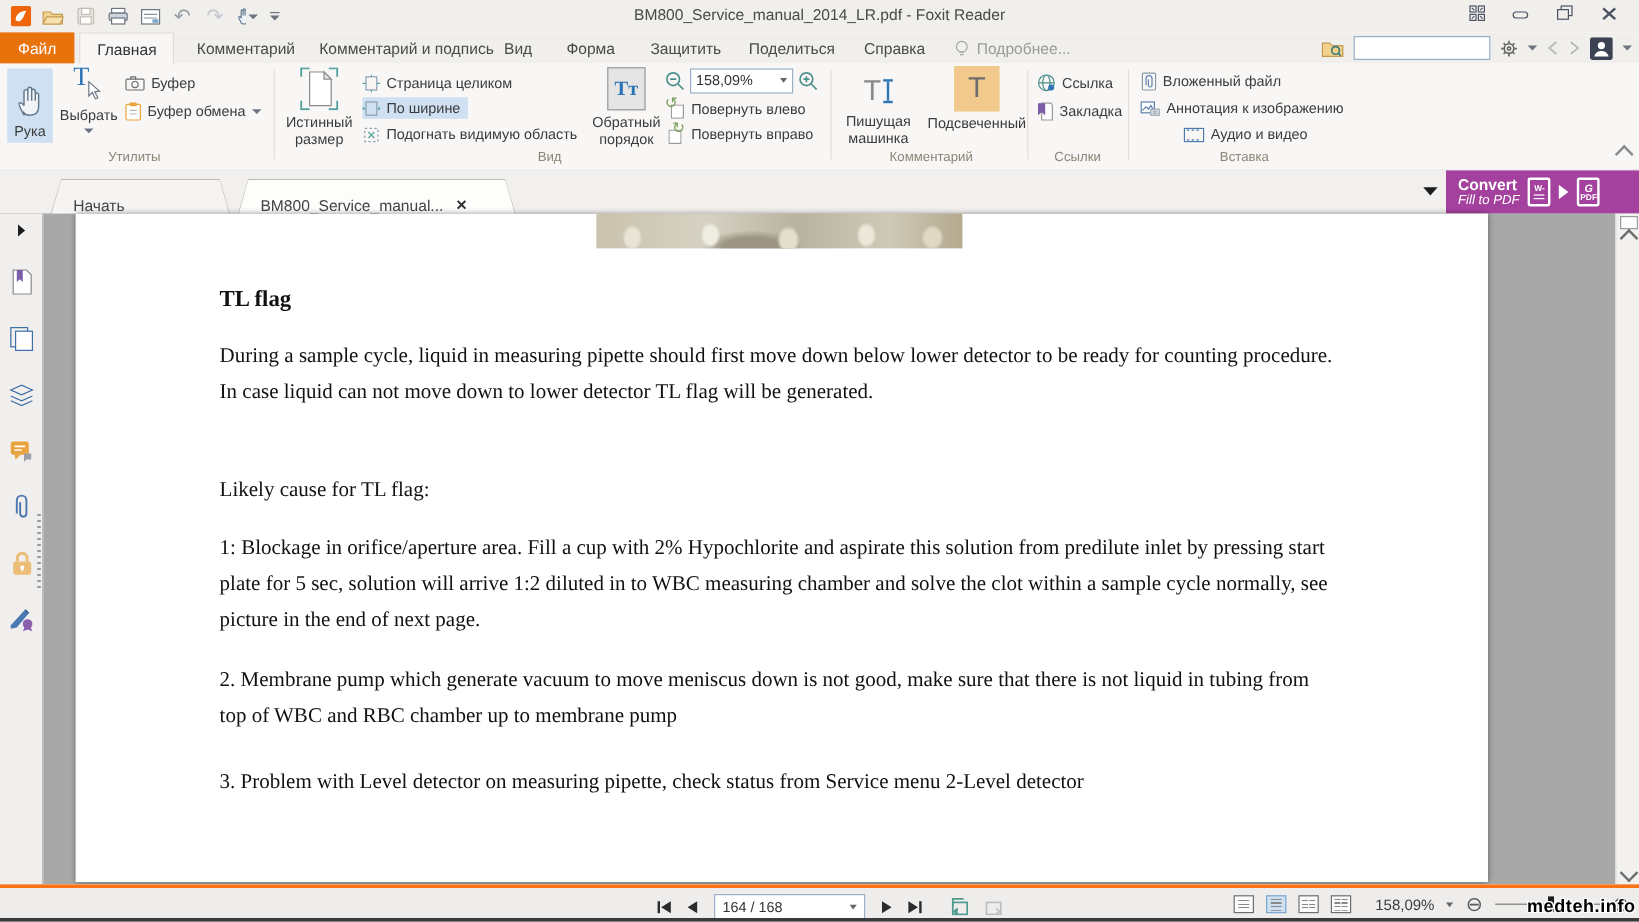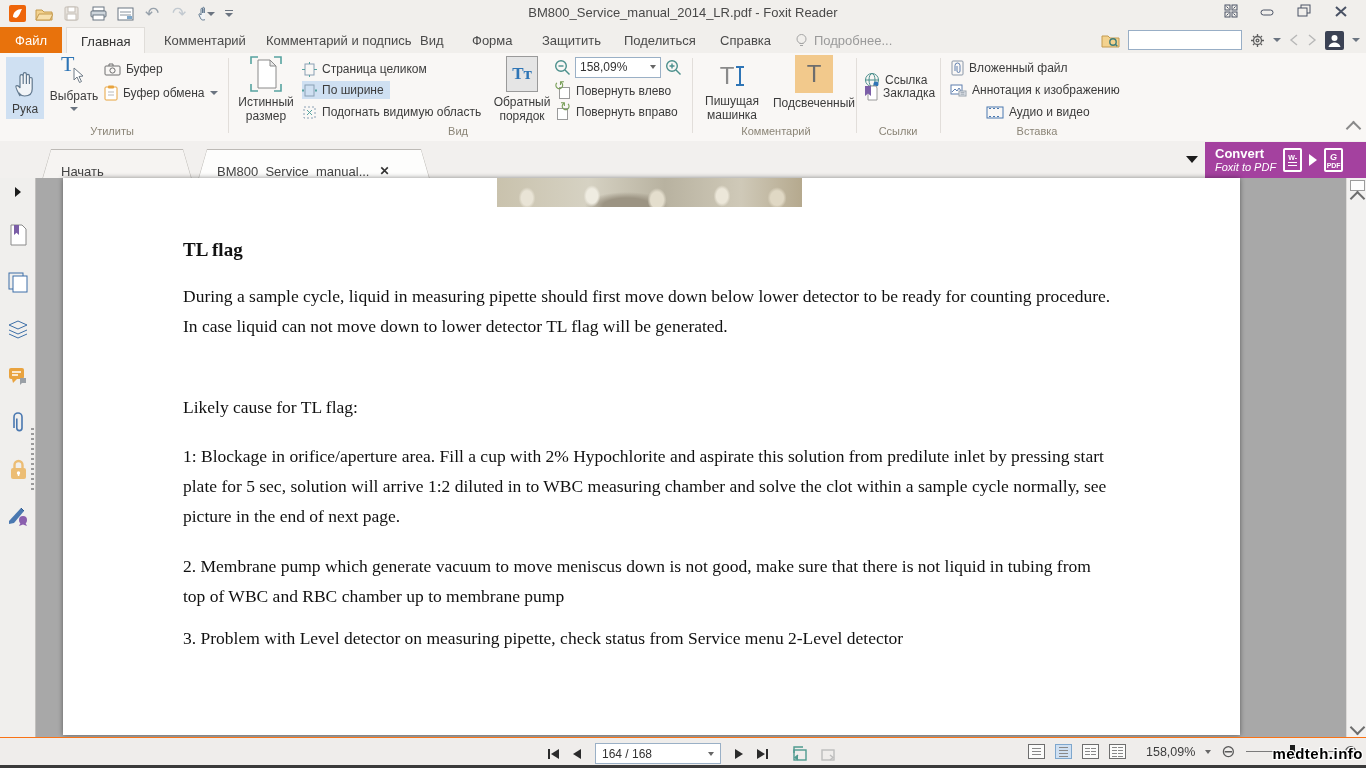--- a/index.html
+++ b/index.html
@@ -66,21 +66,21 @@
   #doc-h{font-weight:bold;font-size:19px;}
 
   
   #vscroll{position:absolute;left:1346px;top:0;width:20px;height:559px;background:#f2f1f0;border-left:1px solid #dcdad8;}
   #vthumb{position:absolute;left:3px;top:2px;width:13px;height:9px;background:#fdfdfd;border:1px solid #9b9b9b;}
   .chev{width:9px;height:9px;border-left:2px solid #6d6d6d;border-top:2px solid #6d6d6d;position:absolute;left:5px;}
   .chev.up{transform:rotate(45deg);top:15px;}
   .chev.down{transform:rotate(225deg);top:544px;}
 
   
-  #statusbar{left:0;top:737px;width:1366px;height:28px;background:#efedeb;border-top:1px solid #f97316;}
+  #statusbar{left:0;top:737px;width:1366px;height:28px;background:#efedeb;border-top:3px solid #f97316;}
   #winborder{left:0;top:765px;width:1366px;height:3px;background:#3a3a3a;}
   .tri{width:0;height:0;}
   .tri.left{border-top:5px solid transparent;border-bottom:5px solid transparent;border-right:8px solid #2b2b2b;}
   .tri.right{border-top:5px solid transparent;border-bottom:5px solid transparent;border-left:8px solid #2b2b2b;}
   .bar{width:2px;height:10px;background:#2b2b2b;}
   .navbtn{display:flex;align-items:center;gap:1px;}
   .layic{width:17px;height:15px;border:1px solid #6e6e6e;background:#fbfbfa;box-sizing:border-box;display:flex;align-items:center;justify-content:center;gap:1px;}
   .layic .ln{width:9px;height:7px;background:repeating-linear-gradient(#888 0 1px,transparent 1px 3px);}
   .layic.on{background:#cfe0f2;border-color:#7ea7cd;}
   #zoom-slider{position:relative;width:88px;height:13px;}
@@ -351,21 +351,21 @@
   </div>
   <div class="rbig" style="left:768px;top:2px;width:92px;">
     <span style="width:38px;height:38px;background:#f2c98c;display:flex;align-items:center;justify-content:center;margin-bottom:3px;">
       <span style="font-size:24px;color:#6d6d6d;">T</span>
       </span>
     <span>Подсвеченный</span>
   </div>
   <div class="glabel" style="left:676px;">Комментарий</div>
   <div class="rdiv" style="left:856px;"></div>
 
-  <div class="rrow" style="left:864px;top:18px;">
+  <div class="rrow" style="left:864px;top:7px;">
     <svg width="16" height="16" fill="none" stroke="#4b8f8c">
         <circle cx="8" cy="8" r="6.5"></circle>
         <ellipse cx="8" cy="8" rx="3" ry="6.5"></ellipse>
         <path d="M1.5 8h13"></path>
         <circle cx="12" cy="12" r="2.5" fill="#2e75b6" stroke="none"></circle>
       </svg>
     <span>Ссылка</span>
   </div>
   <div class="rrow" style="left:864px;top:31px;">
     <svg width="14" height="16">
@@ -414,21 +414,21 @@
   <div class="dtab" style="left:194px;width:240px;">
     <div class="inner" style="background:#fdfdfc;">
       <span>BM800_Service_manual...</span>
       <span style="font-size:12px;color:#333;font-weight:bold;">✕</span>
       </div>
   </div>
   <span style="position:absolute;left:1186px;top:15px;width:0;height:0;border-left:6px solid transparent;border-right:6px solid transparent;border-top:7px solid #1c1c1c;"></span>
   <div id="convert">
     <span>
       <div class="t1">Convert</div>
-      <div class="t2">Foxit to PDF</div>
+      <div class="t2">Fill to PDF</div>
     </span>
     <span class="mini-doc">
       <span>W-</span>
         <span style="width:9px;height:1px;background:#fff;margin-top:1px;"></span>
         <span style="width:9px;height:1px;background:#fff;margin-top:2px;"></span>
       </span>
     <span style="width:0;height:0;border-top:6px solid transparent;border-bottom:6px solid transparent;border-left:8px solid #fff;"></span>
     <span class="mini-doc">
       <span style="font-style:italic;font-size:9px;">G</span>
         <span>PDF</span>
@@ -493,21 +493,21 @@
     <div style="position:absolute;right:1px;top:250px;width:3px;height:64px;background:repeating-linear-gradient(#9a9a9a 0 2px,transparent 2px 5px);"></div>
   </div>
 
   <div id="page">
     <div id="photo"></div>
     <div class="doc-text" id="doc-h" style="top:57px;">TL flag</div>
     <div class="doc-text" style="top:103px;">During a sample cycle, liquid in measuring pipette should first move down below lower detector to be ready for counting procedure. In case liquid can not move down to lower detector TL flag will be generated.</div>
     <div class="doc-text" style="top:214px;">Likely cause for TL flag:</div>
     <div class="doc-text" style="top:263px;">1: Blockage in orifice/aperture area. Fill a cup with 2% Hypochlorite and aspirate this solution from predilute inlet by pressing start plate for 5 sec, solution will arrive 1:2 diluted in to WBC measuring chamber and solve the clot within a sample cycle normally, see picture in the end of next page.</div>
     <div class="doc-text" style="top:373px;">2. Membrane pump which generate vacuum to move meniscus down is not good, make sure that there is not liquid in tubing from top of WBC and RBC chamber up to membrane pump</div>
-    <div class="doc-text" style="top:445px;">3. Problem with Level detector on measuring pipette, check status from Service menu 2-Level detector</div>
+    <div class="doc-text" style="top:458px;">3. Problem with Level detector on measuring pipette, check status from Service menu 2-Level detector</div>
   </div>
 
   <div id="vscroll">
     <div id="vthumb"></div>
     <span class="chev up"></span>
     <span class="chev down"></span>
   </div>
 </div>
 
 <div id="statusbar" class="abs">

